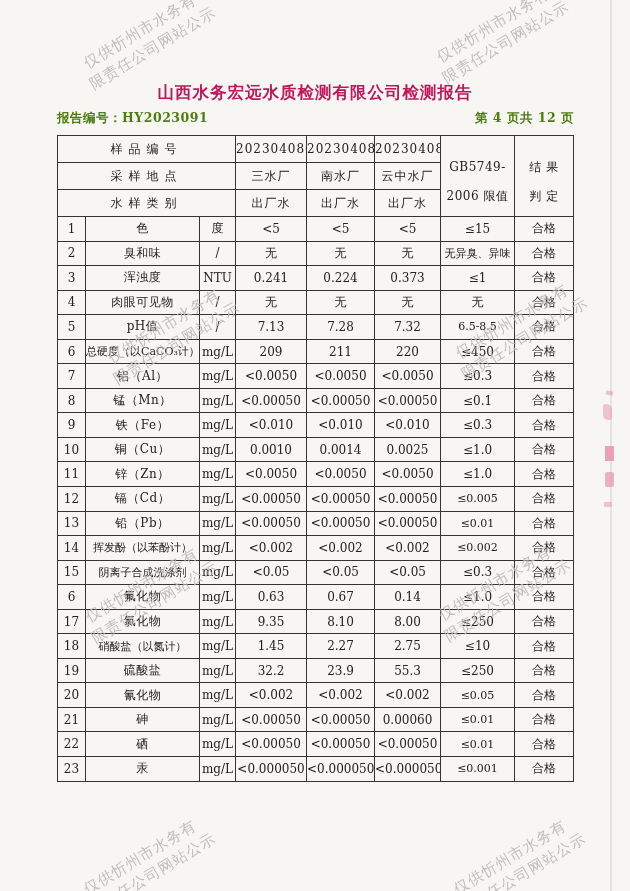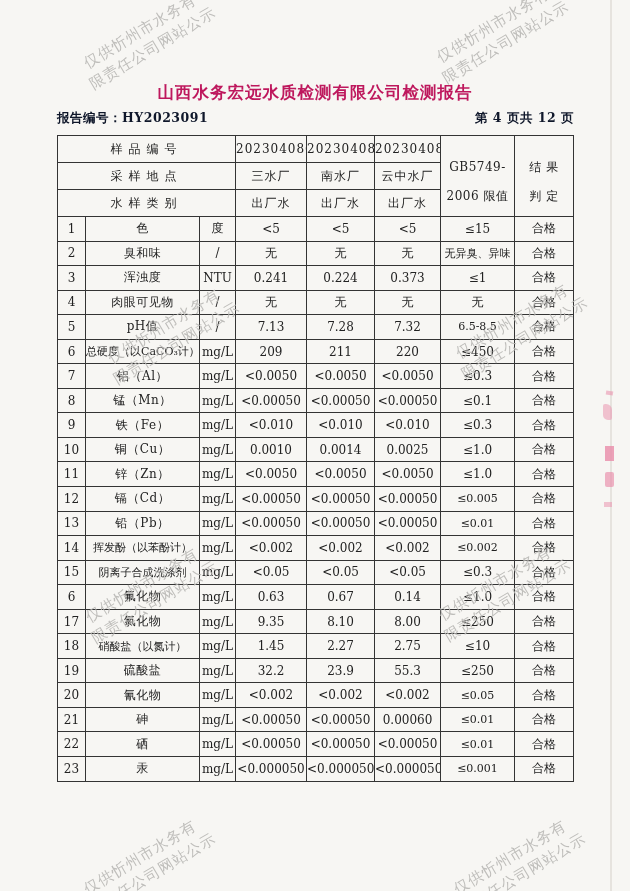--- a/index.html
+++ b/index.html
@@ -13,21 +13,21 @@
 
   .title{
     position:absolute;top:82px;left:0;width:100%;text-align:center;
     font-family:"Liberation Sans","DejaVu Sans",sans-serif;
     font-weight:bold;font-size:16.5px;letter-spacing:1px;color:#be185d;
     z-index:2;
   }
   .meta{
     position:absolute;top:110px;left:57px;width:517px;
     display:flex;justify-content:space-between;
-    font-size:12.5px;font-weight:600;letter-spacing:0.5px;color:#0f172a;
+    font-size:12.5px;font-weight:600;letter-spacing:0.5px;color:#4d7c0f;
     z-index:2;
   }
 
   table.report{
     position:absolute;left:57px;top:135px;width:516px;
     border-collapse:collapse;table-layout:fixed;z-index:2;
   }
   table.report td{
     border:1px solid #343434;text-align:center;vertical-align:middle;
     font-size:12px;padding:0;white-space:nowrap;overflow:hidden;color:#222;

